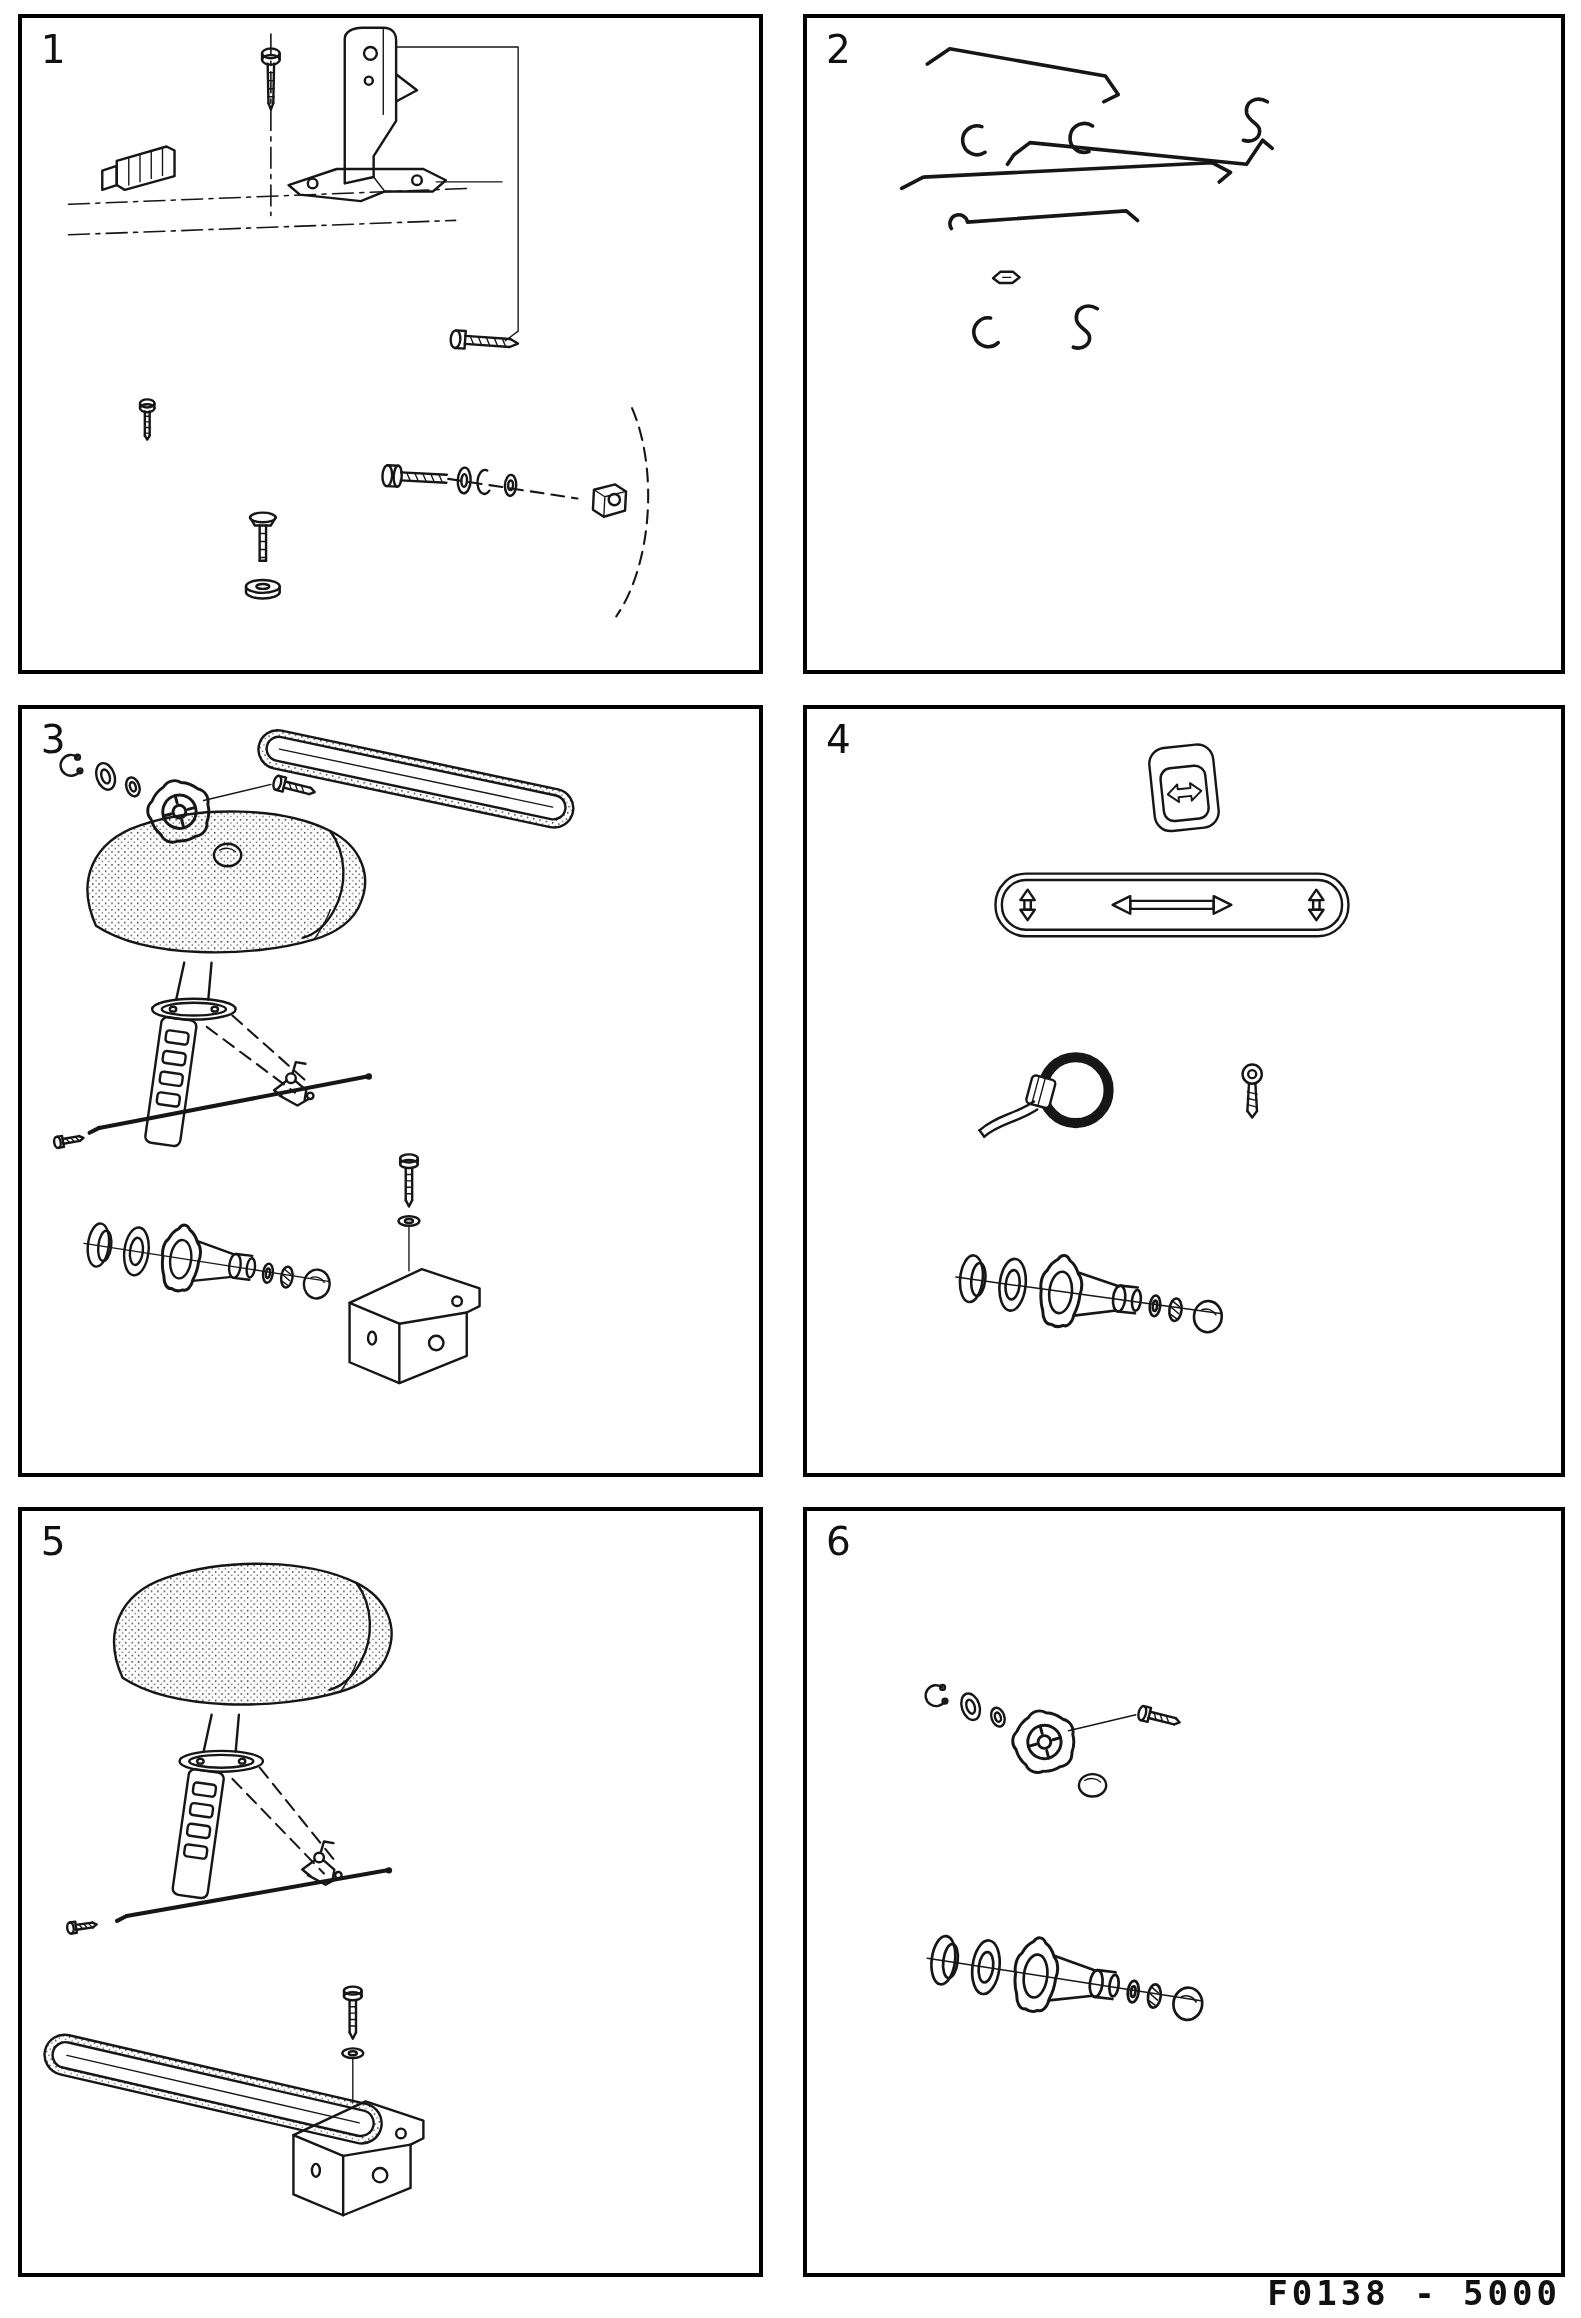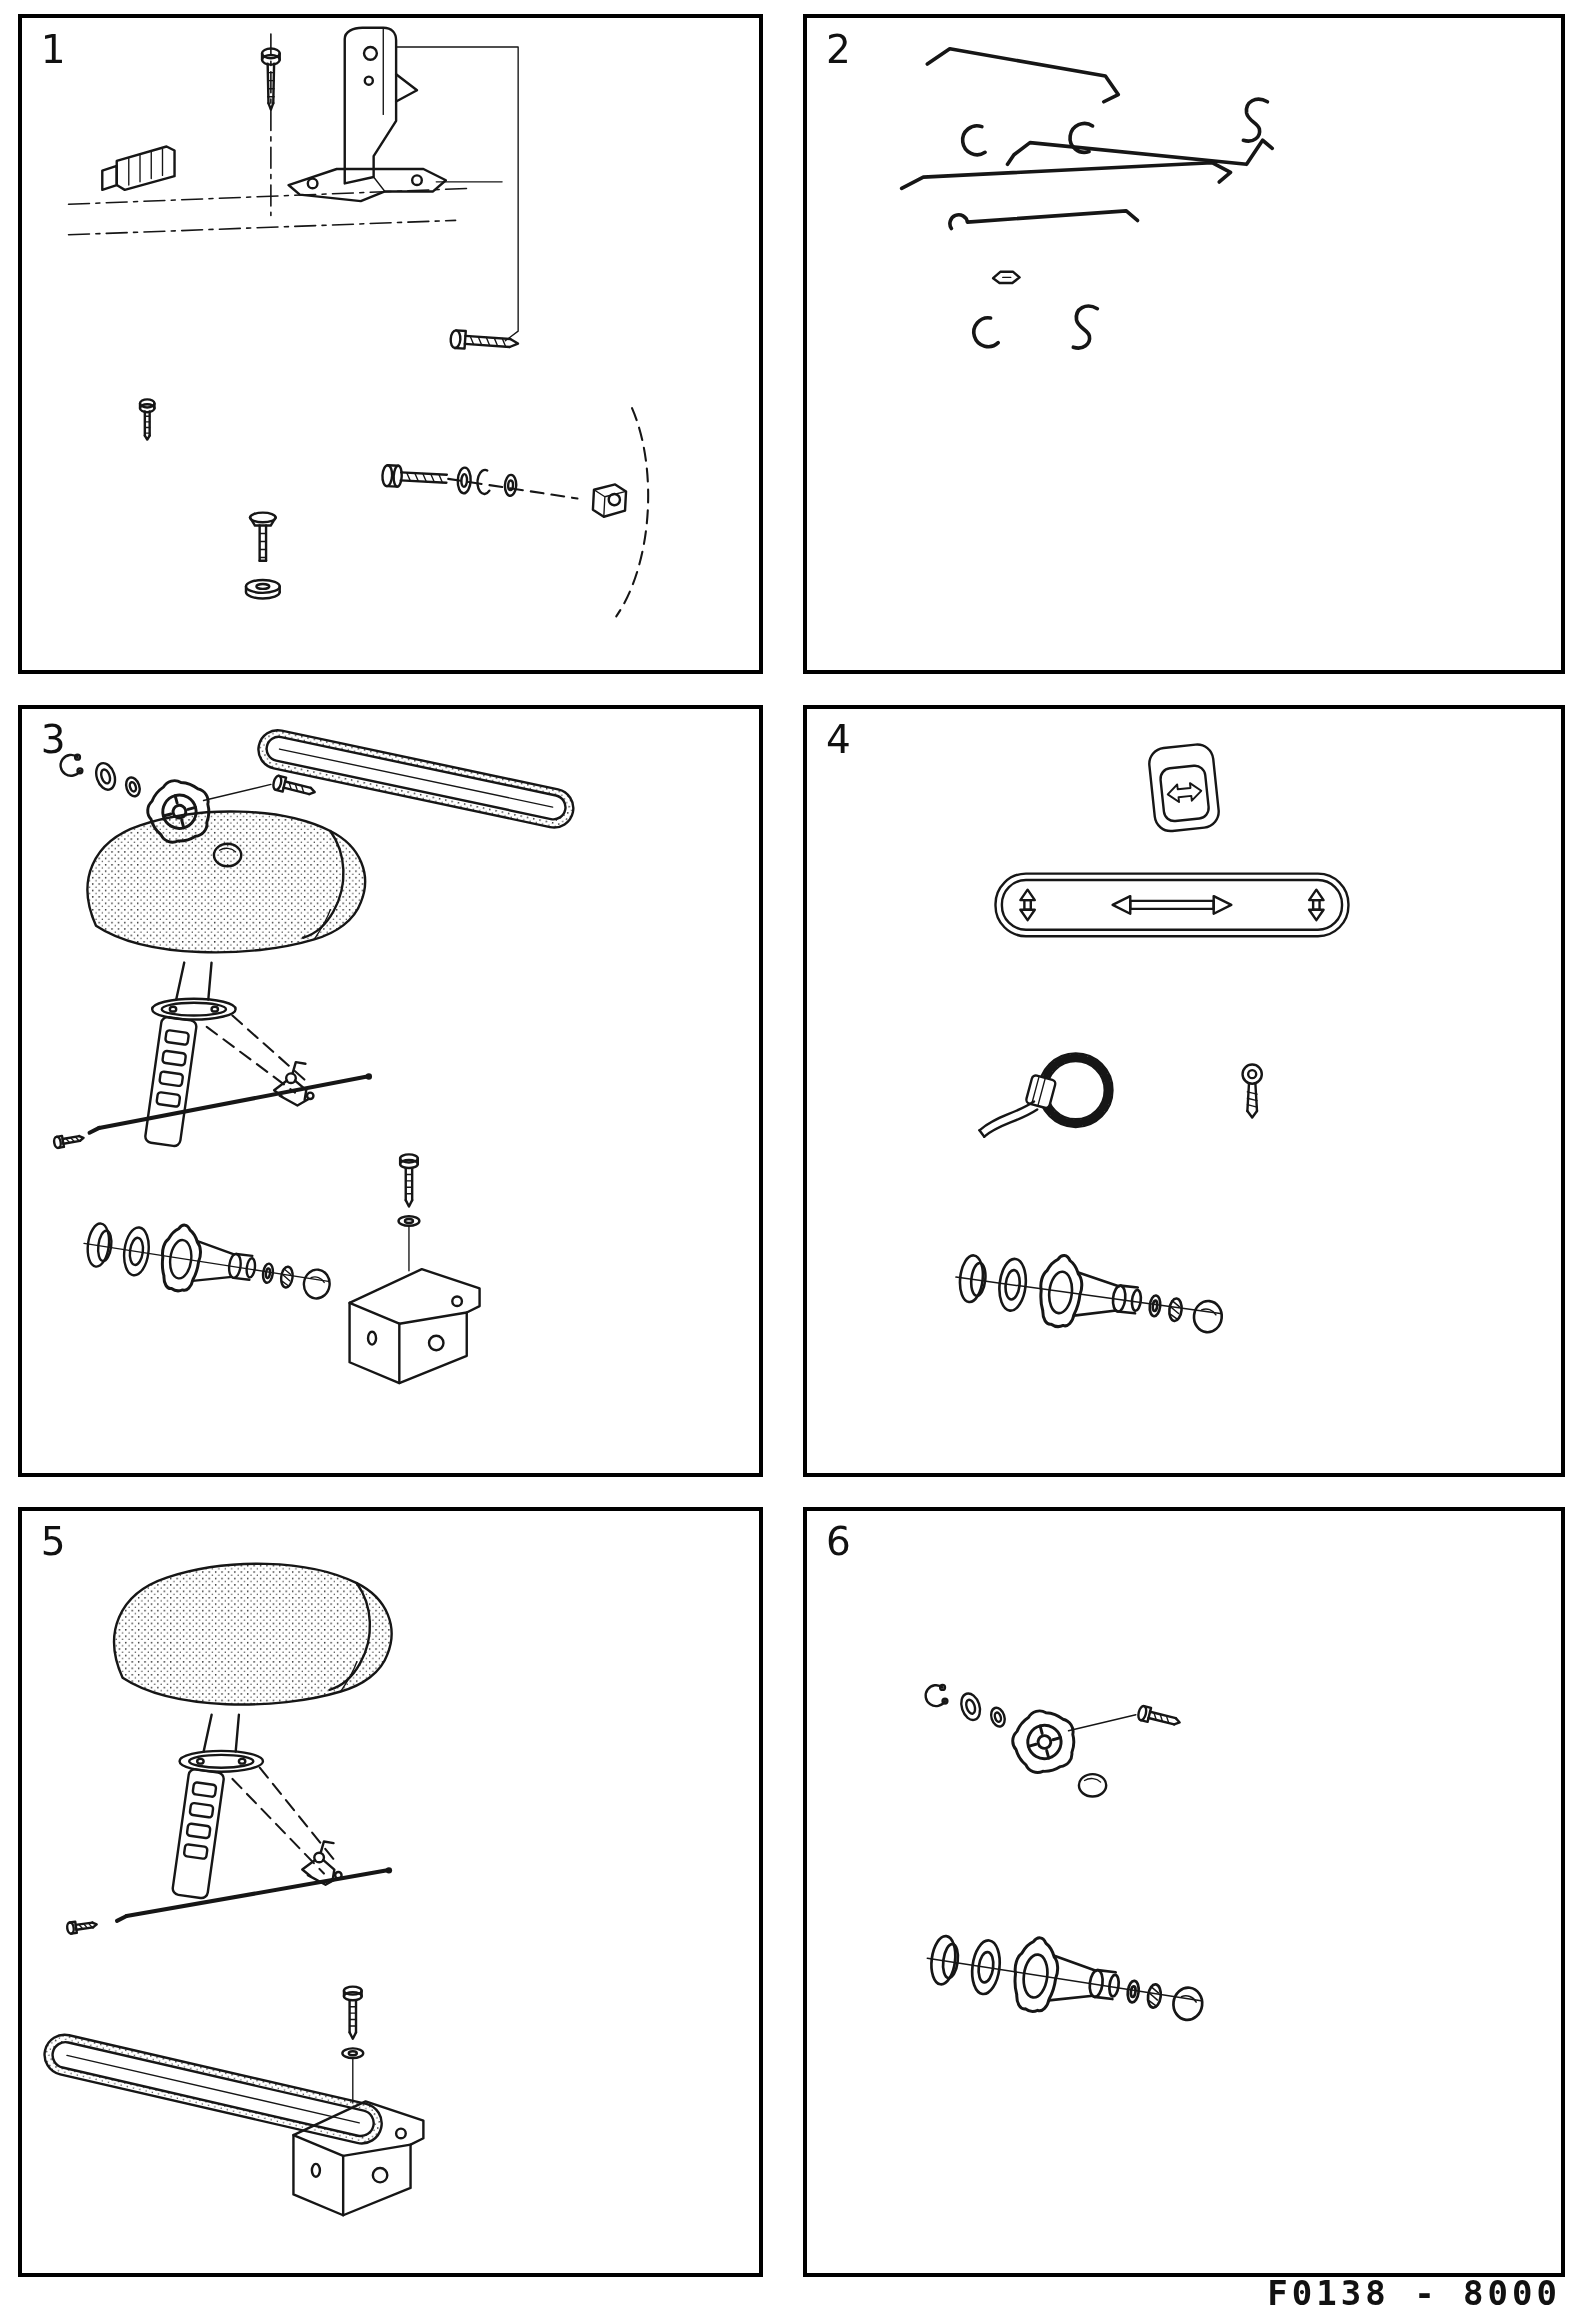--- a/index.html
+++ b/index.html
@@ -468,15 +468,15 @@
         <ellipse cx="214" cy="9" rx="6" ry="12"></ellipse>
           <ellipse cx="214" cy="9" rx="2.5" ry="6"></ellipse>
         <ellipse cx="238" cy="11" rx="7" ry="13"></ellipse>
         <path class="thin" d="M233,1 l9,6 M233,9 l9,6 M233,17 l9,5"></path>
         <ellipse cx="276" cy="15" rx="16" ry="18"></ellipse>
         <path class="thin" d="M268,8 a13,13 0 0 1 17,4"></path>
       </g>
     </svg>
   </section>
 
-  <div class="figure-code">F0138 - 8000</div>
+  <div class="figure-code">F0138 - 5000</div>
 </div>
 
 
 </body></html>

